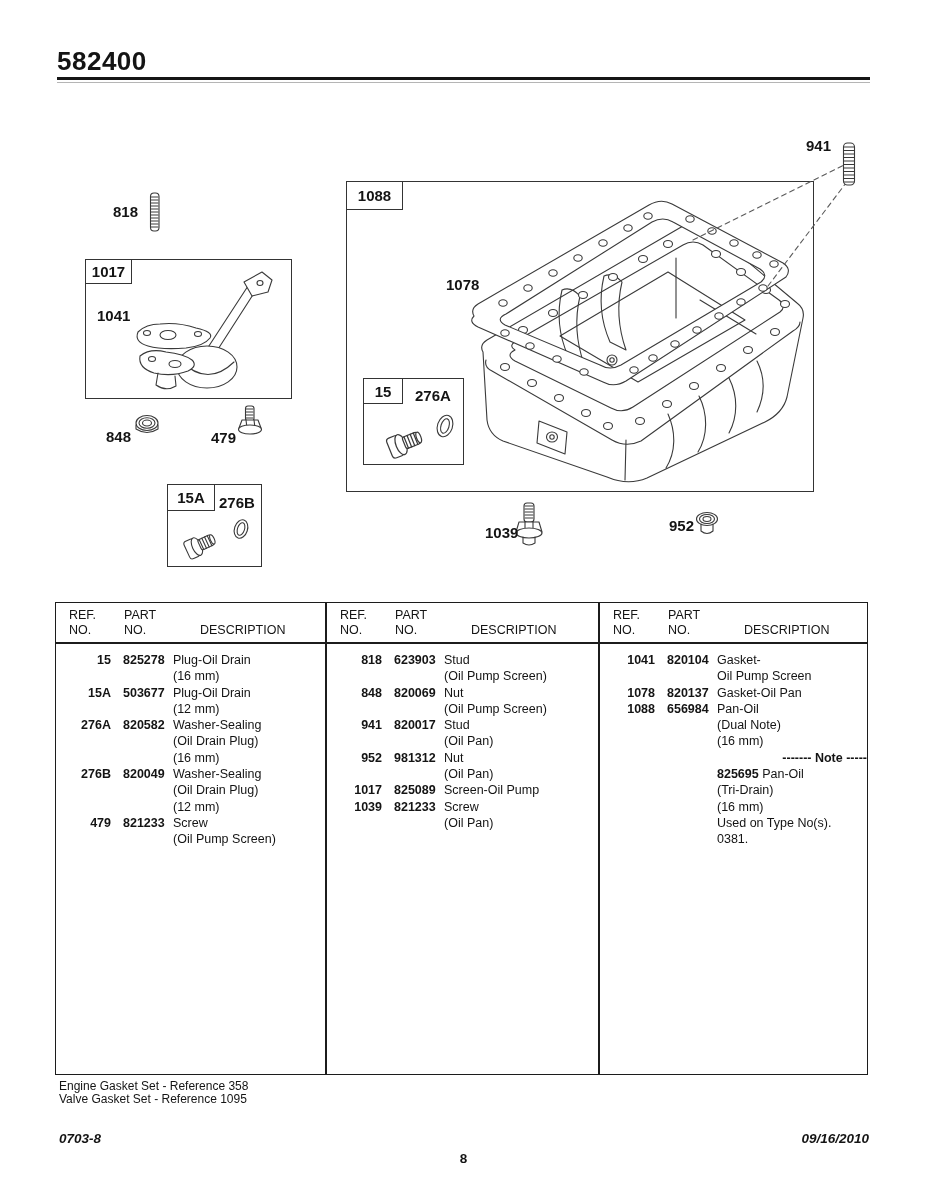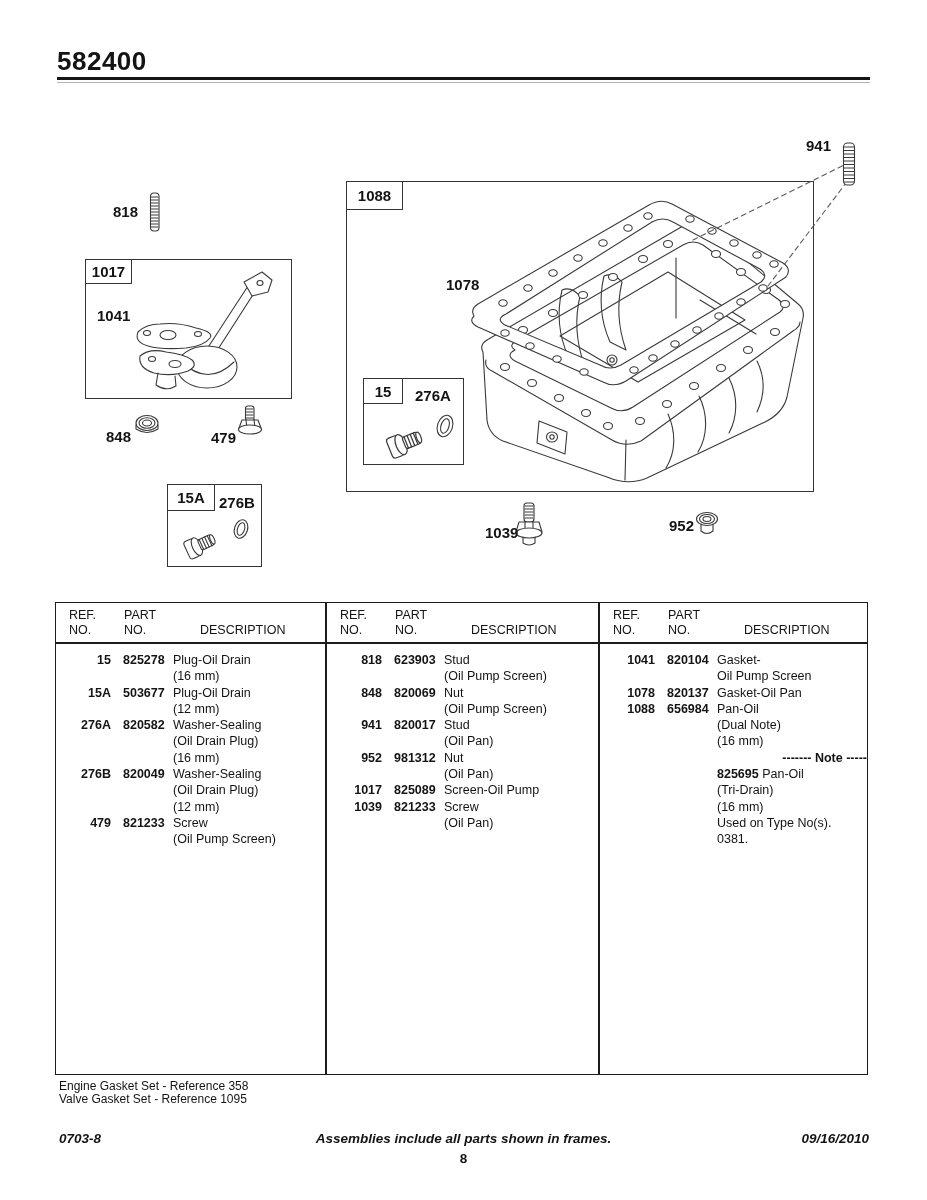--- a/index.html
+++ b/index.html
@@ -445,17 +445,16 @@
           <div class="line cont">
             <span class="desc">0381.</span>
           </div>
         </div>
     </div>
   </div>
 
   <div class="gnote g1">Engine Gasket Set - Reference 358</div>
   <div class="gnote g2">Valve Gasket Set - Reference 1095</div>
   <div class="fline f-left">0703-8</div>
-  <div class="fline f-center">Assemblies include all parts shown in frames.</div>
   <div class="fline f-right">09/16/2010</div>
   <div class="pageno">8</div>
 
 </div>
 
 </body></html>

